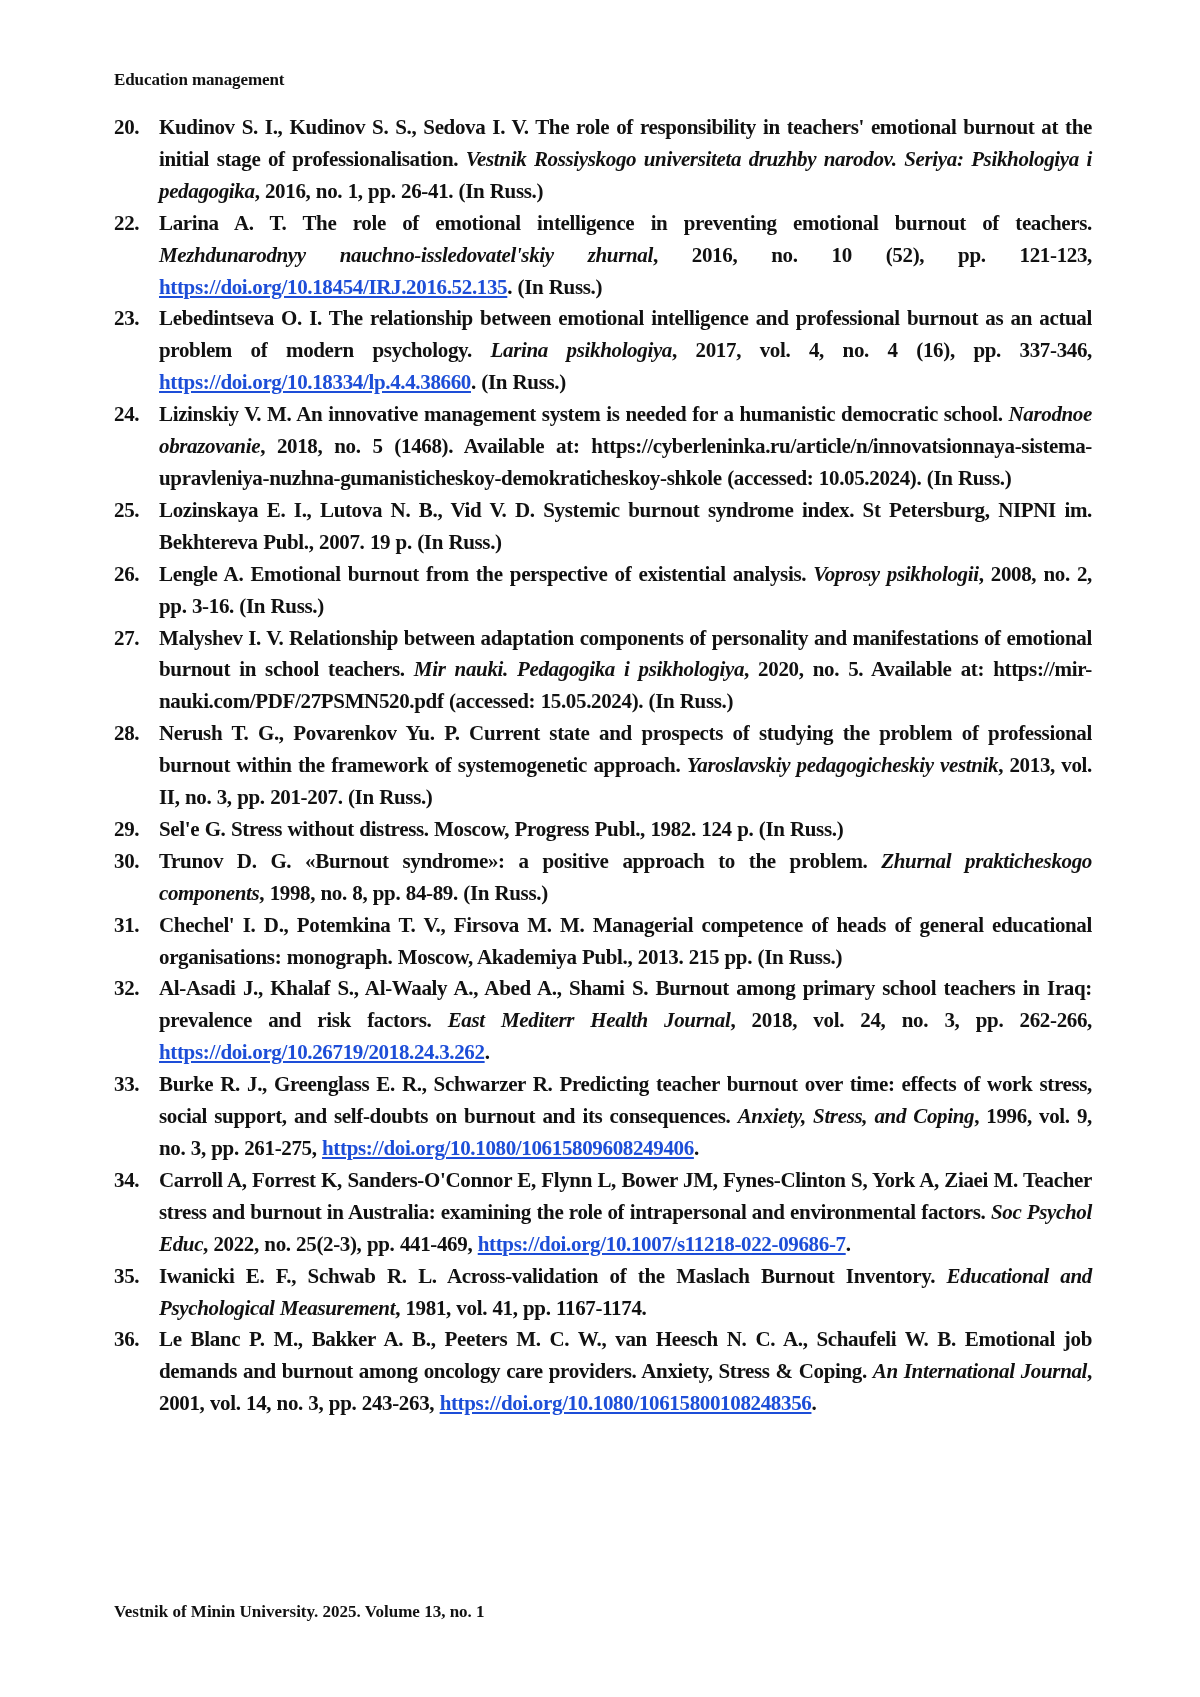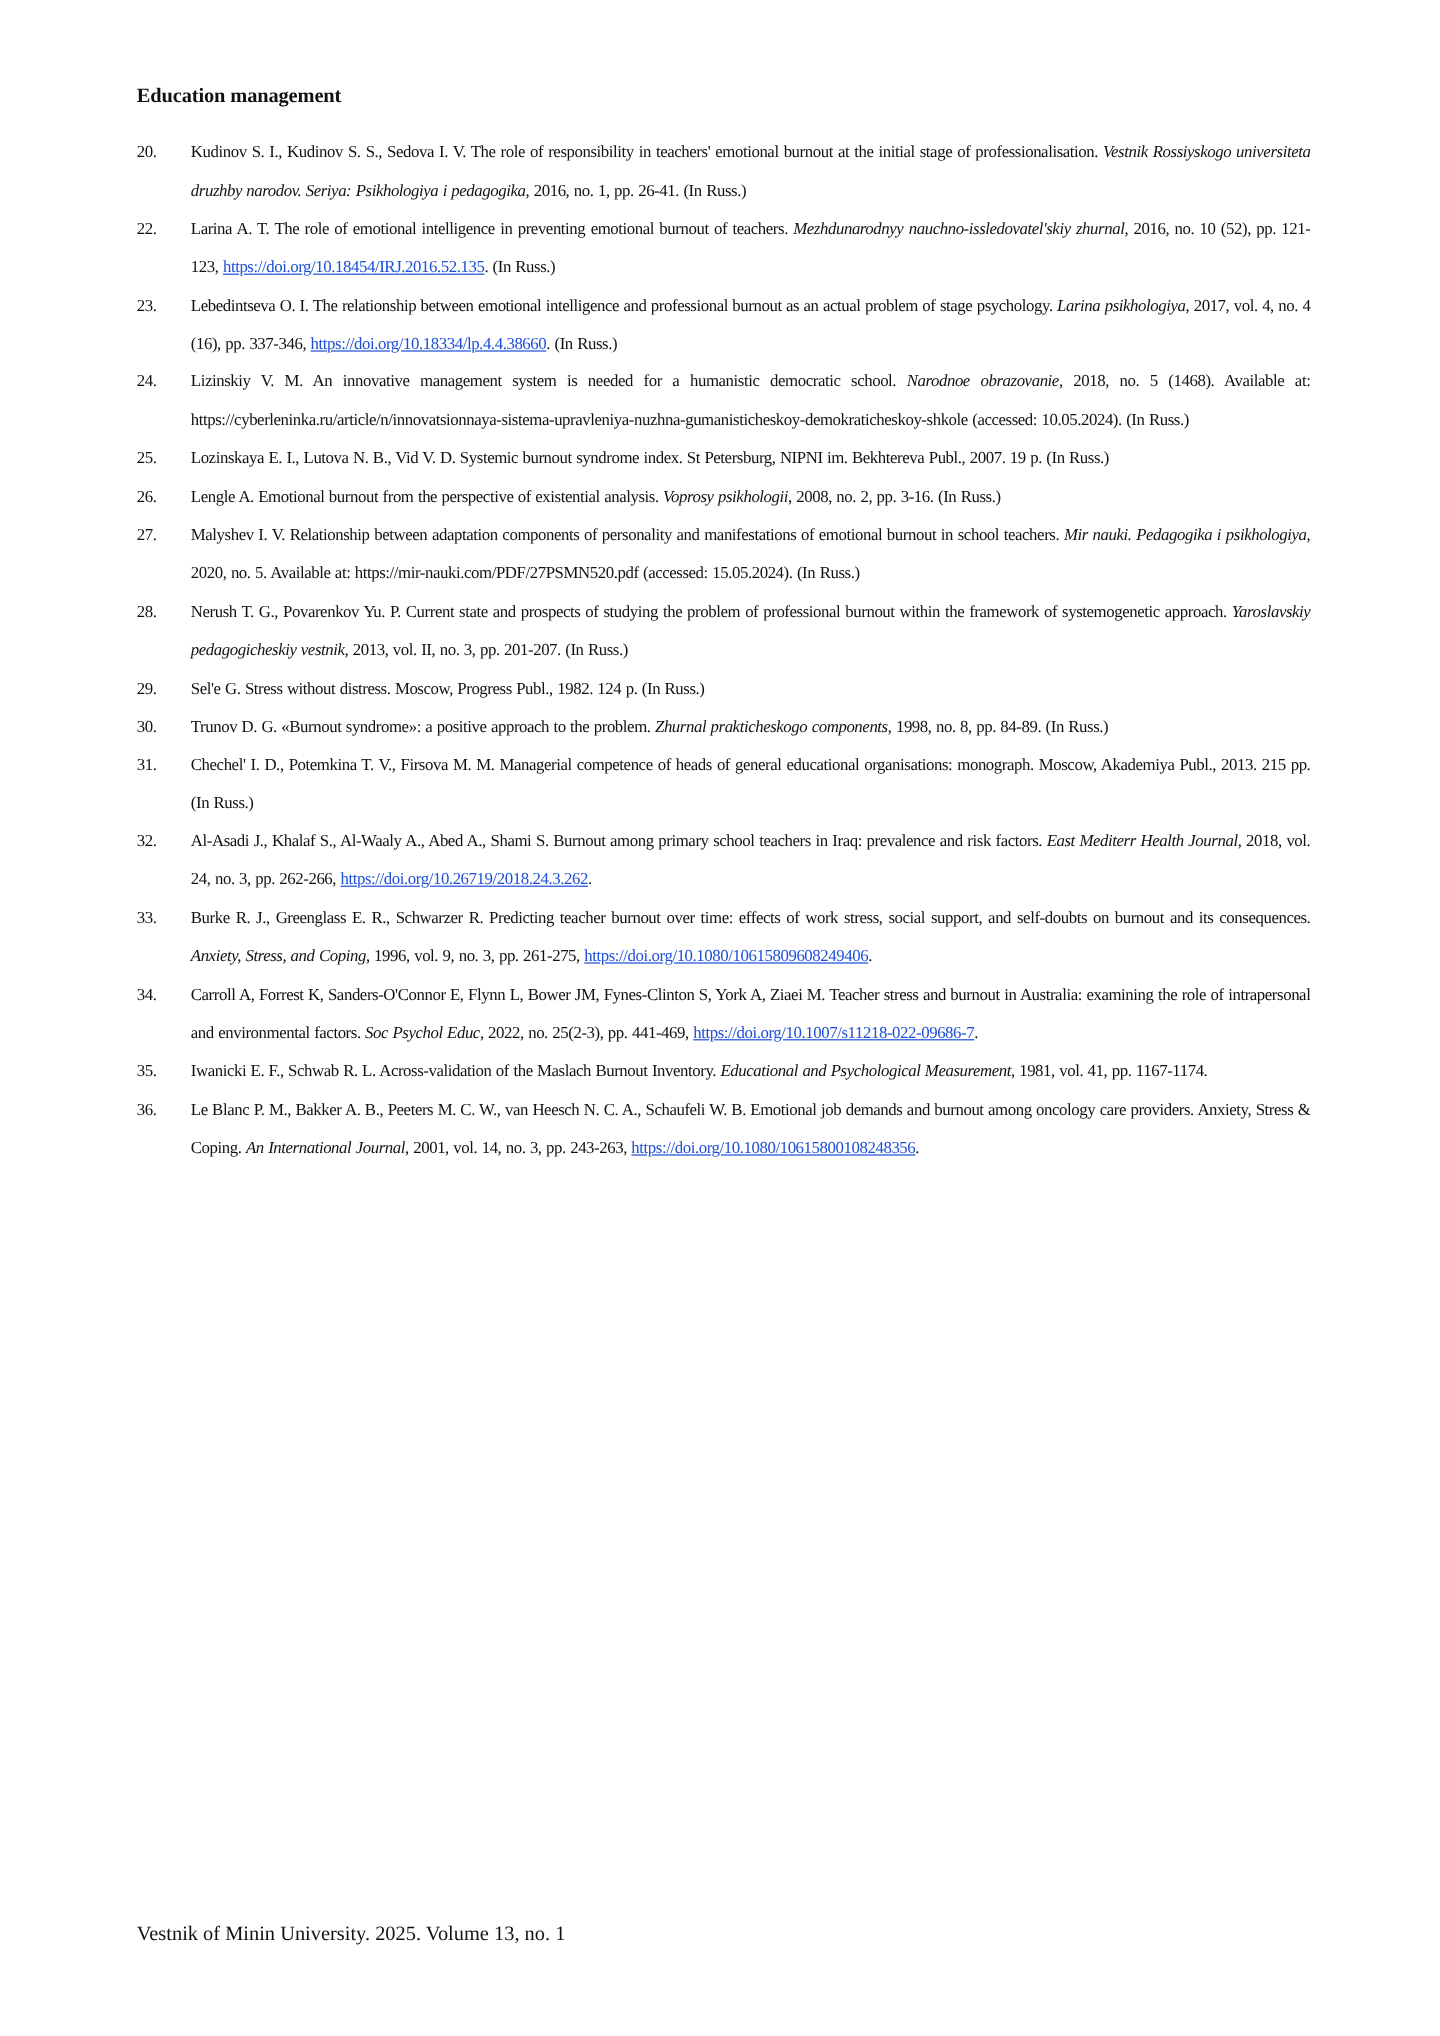--- a/index.html
+++ b/index.html
@@ -24,54 +24,55 @@
       left: 114px;
       top: 112px;
       width: 978px;
       margin: 0;
       padding: 0;
       list-style: none;
     }
     .ref {
       position: relative;
       padding-left: 45px;
-      font-size: 14px;
+      font-size: 21px;
       line-height: 31.9px;
       text-align: justify;
       letter-spacing: -0.35px;
       word-spacing: 0.5px;
+      font-weight: bold;
     }
     .ref-num {
       position: absolute;
       left: 0;
       top: 0;
     }
     .ref i { font-style: italic; }
     .ref a {
       color: #1d4ed8;
       text-decoration: underline;
     }
     .footer {
       position: absolute;
       left: 114px;
       top: 1602px;
-      font-weight: normal;
+      font-weight: bold;
       font-size: 17px;
       text-align: right;
     }
   </style>
 </head>
 <body>
 
 <div class="running-head">Education management</div>
 
 <ol class="refs">
     <li class="ref"><span class="ref-num">20.</span><span>Kudinov S. I., Kudinov S. S., Sedova I. V. The role of responsibility in teachers' emotional burnout at the initial stage of professionalisation. </span><i>Vestnik Rossiyskogo universiteta druzhby narodov. Seriya: Psikhologiya i pedagogika</i><span>, 2016, no. 1, pp. 26-41. (In Russ.)</span></li>
     <li class="ref"><span class="ref-num">22.</span><span>Larina A. T. The role of emotional intelligence in preventing emotional burnout of teachers. </span><i>Mezhdunarodnyy nauchno-issledovatel'skiy zhurnal</i><span>, 2016, no. 10 (52), pp. 121-123, </span><a href="#">https://doi.org/10.18454/IRJ.2016.52.135</a><span>. (In Russ.)</span></li>
-    <li class="ref"><span class="ref-num">23.</span><span>Lebedintseva O. I. The relationship between emotional intelligence and professional burnout as an actual problem of stage psychology. </span><i>Larina psikhologiya</i><span>, 2017, vol. 4, no. 4 (16), pp. 337-346, </span><a href="#">https://doi.org/10.18334/lp.4.4.38660</a><span>. (In Russ.)</span></li>
+    <li class="ref"><span class="ref-num">23.</span><span>Lebedintseva O. I. The relationship between emotional intelligence and professional burnout as an actual problem of modern psychology. </span><i>Larina psikhologiya</i><span>, 2017, vol. 4, no. 4 (16), pp. 337-346, </span><a href="#">https://doi.org/10.18334/lp.4.4.38660</a><span>. (In Russ.)</span></li>
     <li class="ref"><span class="ref-num">24.</span><span>Lizinskiy V. M. An innovative management system is needed for a humanistic democratic school. </span><i>Narodnoe obrazovanie</i><span>, 2018, no. 5 (1468). Available at: https://cyberleninka.ru/article/n/innovatsionnaya-sistema-upravleniya-nuzhna-gumanisticheskoy-demokraticheskoy-shkole (accessed: 10.05.2024). (In Russ.)</span></li>
     <li class="ref"><span class="ref-num">25.</span><span>Lozinskaya E. I., Lutova N. B., Vid V. D. Systemic burnout syndrome index. St Petersburg, NIPNI im. Bekhtereva Publ., 2007. 19 p. (In Russ.)</span></li>
     <li class="ref"><span class="ref-num">26.</span><span>Lengle A. Emotional burnout from the perspective of existential analysis. </span><i>Voprosy psikhologii</i><span>, 2008, no. 2, pp. 3-16. (In Russ.)</span></li>
     <li class="ref"><span class="ref-num">27.</span><span>Malyshev I. V. Relationship between adaptation components of personality and manifestations of emotional burnout in school teachers. </span><i>Mir nauki. Pedagogika i psikhologiya</i><span>, 2020, no. 5. Available at: https://mir-nauki.com/PDF/27PSMN520.pdf (accessed: 15.05.2024). (In Russ.)</span></li>
     <li class="ref"><span class="ref-num">28.</span><span>Nerush T. G., Povarenkov Yu. P. Current state and prospects of studying the problem of professional burnout within the framework of systemogenetic approach. </span><i>Yaroslavskiy pedagogicheskiy vestnik</i><span>, 2013, vol. II, no. 3, pp. 201-207. (In Russ.)</span></li>
     <li class="ref"><span class="ref-num">29.</span><span>Sel'e G. Stress without distress. Moscow, Progress Publ., 1982. 124 p. (In Russ.)</span></li>
     <li class="ref"><span class="ref-num">30.</span><span>Trunov D. G. «Burnout syndrome»: a positive approach to the problem. </span><i>Zhurnal prakticheskogo components</i><span>, 1998, no. 8, pp. 84-89. (In Russ.)</span></li>
     <li class="ref"><span class="ref-num">31.</span><span>Chechel' I. D., Potemkina T. V., Firsova M. M. Managerial competence of heads of general educational organisations: monograph. Moscow, Akademiya Publ., 2013. 215 pp. (In Russ.)</span></li>
     <li class="ref"><span class="ref-num">32.</span><span>Al-Asadi J., Khalaf S., Al-Waaly A., Abed A., Shami S. Burnout among primary school teachers in Iraq: prevalence and risk factors. </span><i>East Mediterr Health Journal</i><span>, 2018, vol. 24, no. 3, pp. 262-266, </span><a href="#">https://doi.org/10.26719/2018.24.3.262</a><span>.</span></li>
     <li class="ref"><span class="ref-num">33.</span><span>Burke R. J., Greenglass E. R., Schwarzer R. Predicting teacher burnout over time: effects of work stress, social support, and self-doubts on burnout and its consequences. </span><i>Anxiety, Stress, and Coping</i><span>, 1996, vol. 9, no. 3, pp. 261-275, </span><a href="#">https://doi.org/10.1080/10615809608249406</a><span>.</span></li>

